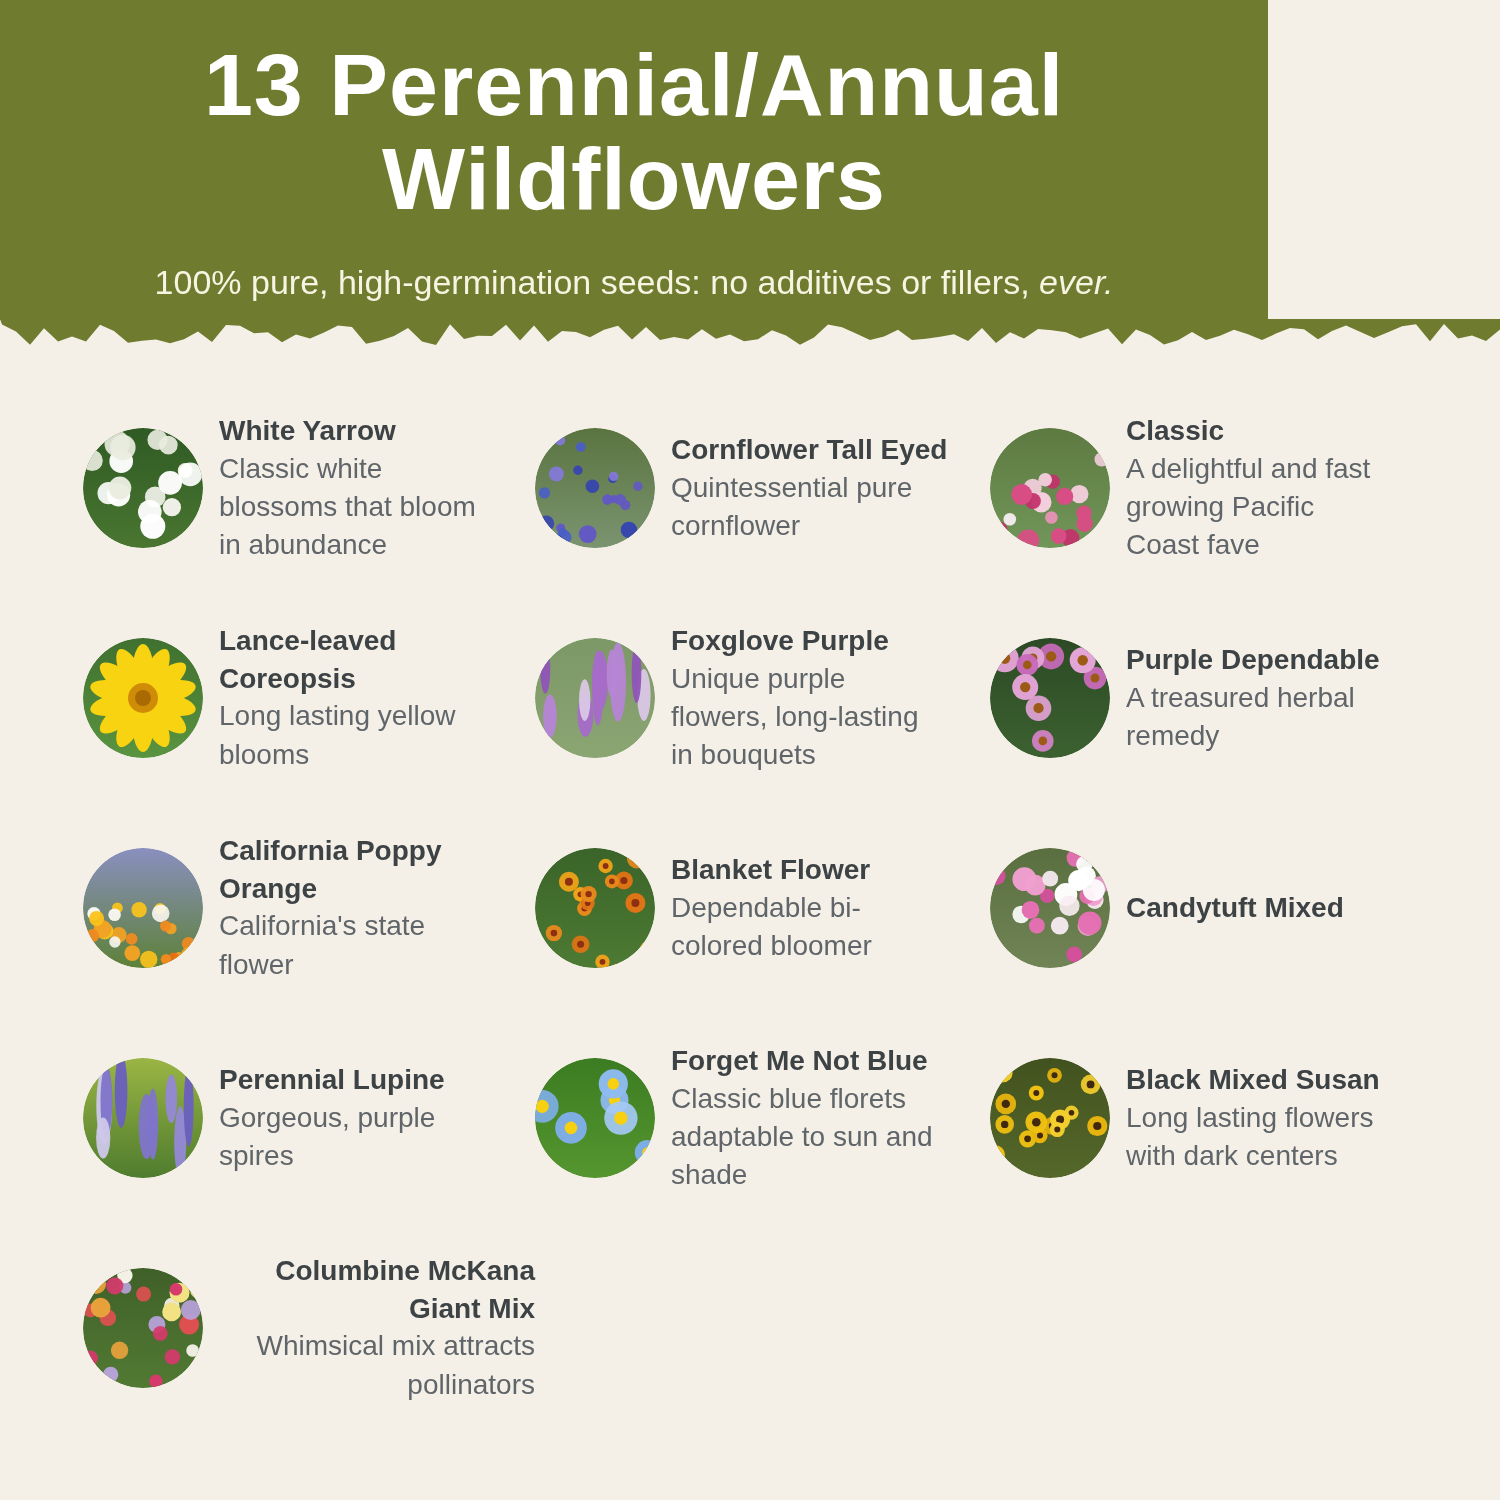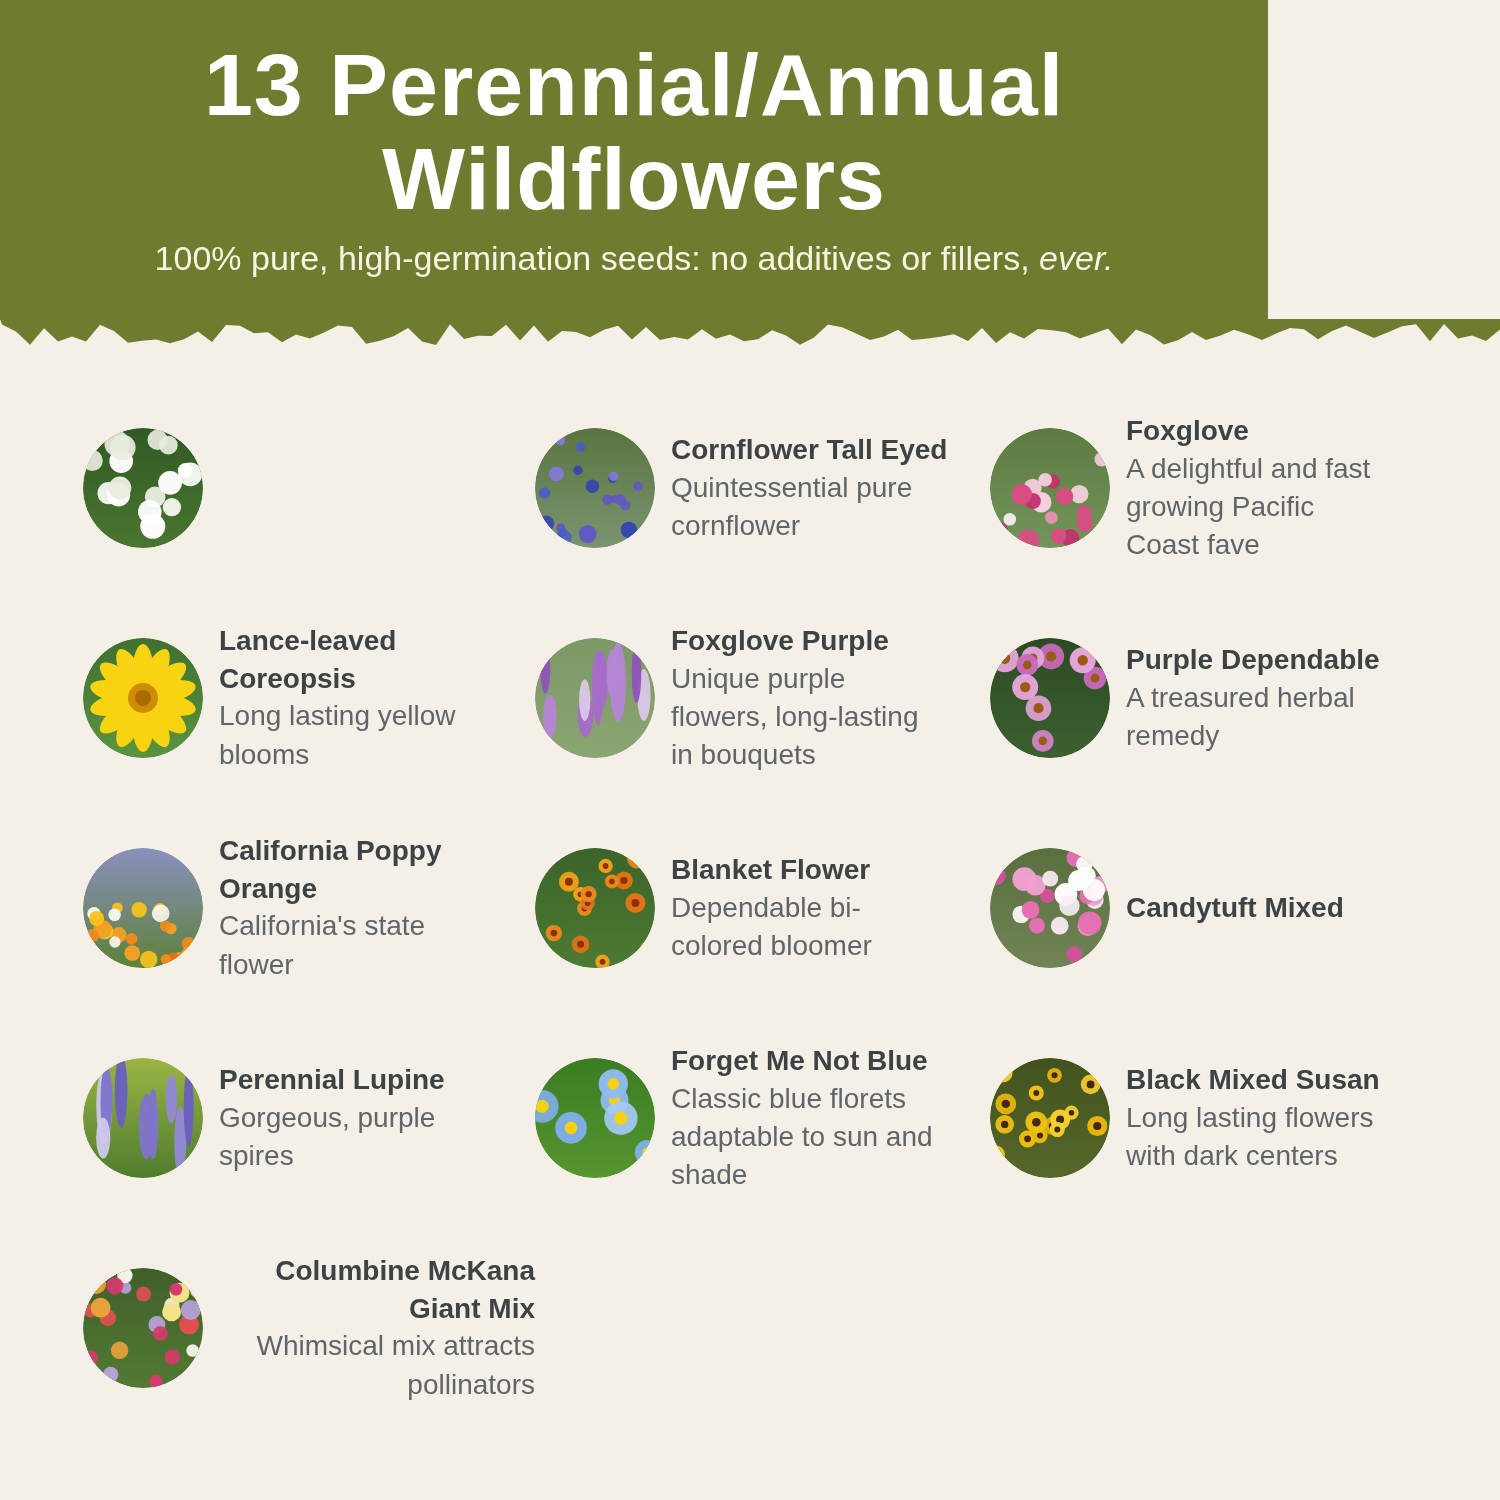--- a/index.html
+++ b/index.html
@@ -20,21 +20,21 @@
   .hero h1{
     margin:0 auto;
     color:#ffffff;
     font-size:88px;
     line-height:1.07;
     font-weight:700;
     letter-spacing:1px;
     white-space:pre-line;
   }
   .subtitle{
-    margin:12px auto 0;
+    margin:36px auto 0;
     color:#f7f4e2;
     font-size:34px;
     line-height:1.2;
     font-weight:400;
   }
   .subtitle em{font-style:italic;}
   .tear{display:block;width:1500px;height:30px;margin-top:-1px;}
   
   .grid{
     padding:34px 0 0 83px;
@@ -106,20 +106,26 @@
             <circle cx="85.4" cy="17.1" r="9.3" fill="#e9ecdf" opacity="0.92"></circle>
             <circle cx="107.3" cy="46.3" r="11.9" fill="#ffffff" opacity="0.92"></circle>
             <circle cx="66.8" cy="83.7" r="11.8" fill="#ffffff" opacity="0.95"></circle>
             <circle cx="69.8" cy="98.3" r="12.5" fill="#ffffff" opacity="0.98"></circle>
             <circle cx="34.2" cy="15.8" r="12.7" fill="#e9ecdf" opacity="0.91"></circle>
             <circle cx="88.9" cy="79.2" r="9.1" fill="#f4f4ec" opacity="0.97"></circle>
             <circle cx="87.1" cy="54.8" r="11.9" fill="#ffffff" opacity="0.97"></circle>
             <circle cx="74.5" cy="11.8" r="10.1" fill="#e9ecdf" opacity="0.91"></circle>
           </g>
         </svg>
+    <div class="text">
+      <div class="name">White Yarrow</div>
+      <div class="desc">Classic white
+blossoms that bloom
+in abundance</div>
+    </div>
   </div>
 
   <div class="item">
     <svg class="photo" viewBox="0 0 120 120" aria-hidden="true">
           <defs>
             <linearGradient id="g1" x1="0" y1="0" x2="0" y2="1">
               <stop offset="0" stop-color="#5a7440"></stop>
               <stop offset="1" stop-color="#7b9470"></stop>
             </linearGradient>
             <clipPath id="c1">
@@ -188,21 +194,21 @@
             <circle cx="68.6" cy="108.1" r="7.8" fill="#d94d85" opacity="1.00"></circle>
             <circle cx="94.0" cy="85.1" r="7.7" fill="#d94d85" opacity="0.97"></circle>
             <circle cx="19.8" cy="91.3" r="6.3" fill="#f6ecf0" opacity="0.96"></circle>
             <circle cx="42.8" cy="73.0" r="8.1" fill="#c2336c" opacity="0.95"></circle>
             <circle cx="31.7" cy="66.5" r="10.4" fill="#d94d85" opacity="1.00"></circle>
             <circle cx="62.7" cy="53.7" r="7.3" fill="#c2336c" opacity="0.93"></circle>
             <circle cx="55.2" cy="51.7" r="6.8" fill="#f3cfdd" opacity="0.95"></circle>
           </g>
         </svg>
     <div class="text">
-      <div class="name">Foxglove</div>
+      <div class="name">Classic</div>
       <div class="desc">A delightful and fast
 growing Pacific
 Coast fave</div>
     </div>
   </div>
 
   <div class="item">
     <svg class="photo" viewBox="0 0 120 120" aria-hidden="true">
           <defs>
             <linearGradient id="g3" x1="0" y1="0" x2="0" y2="1">

